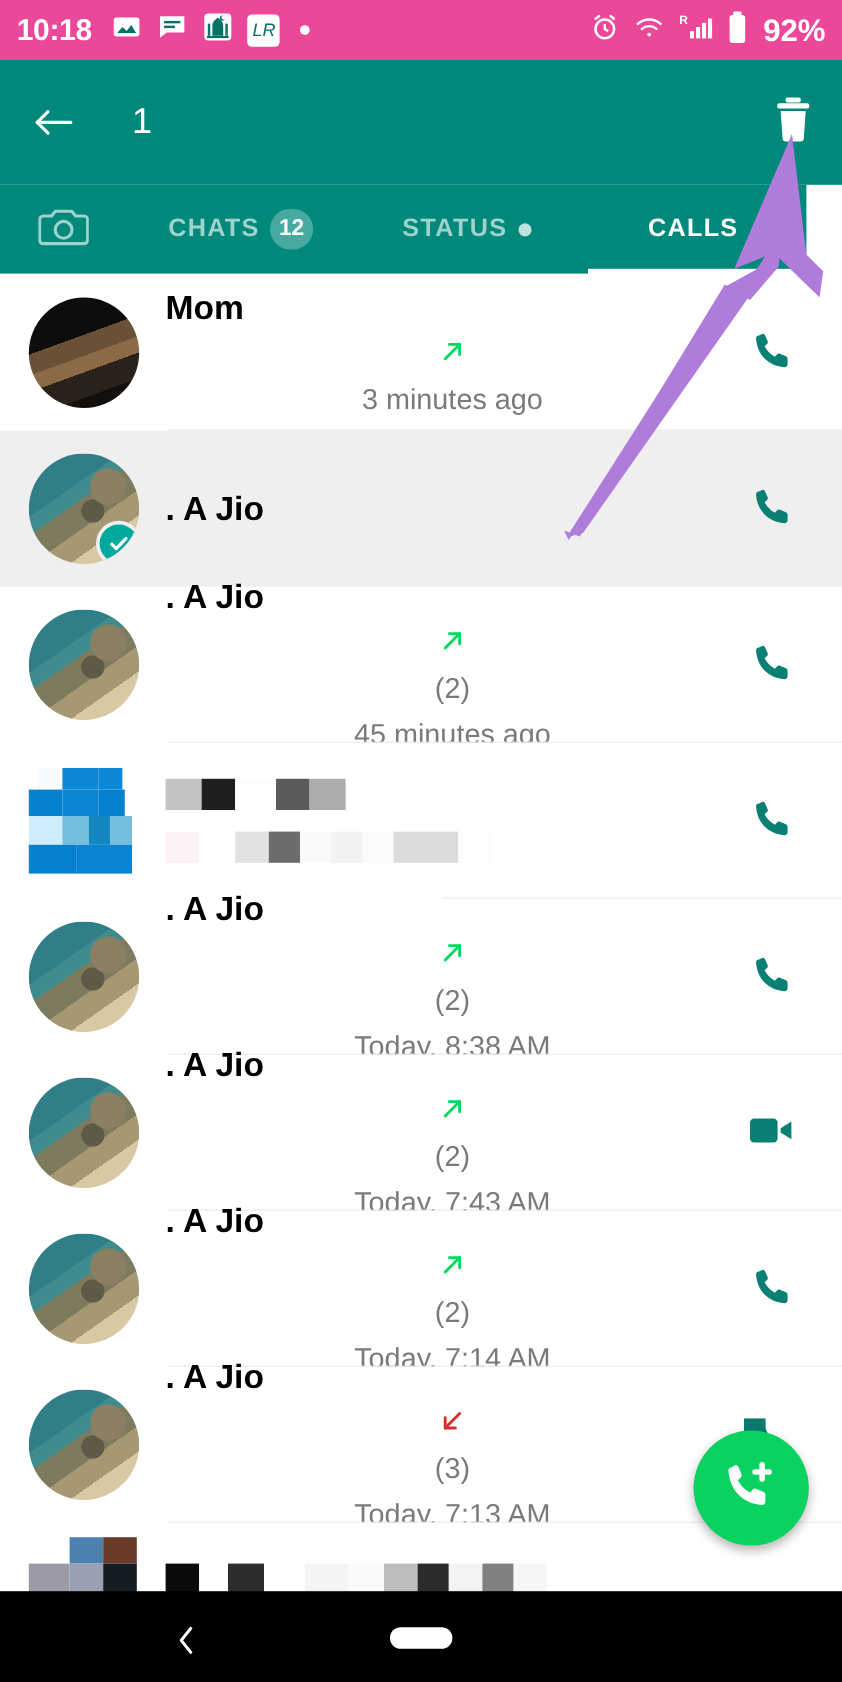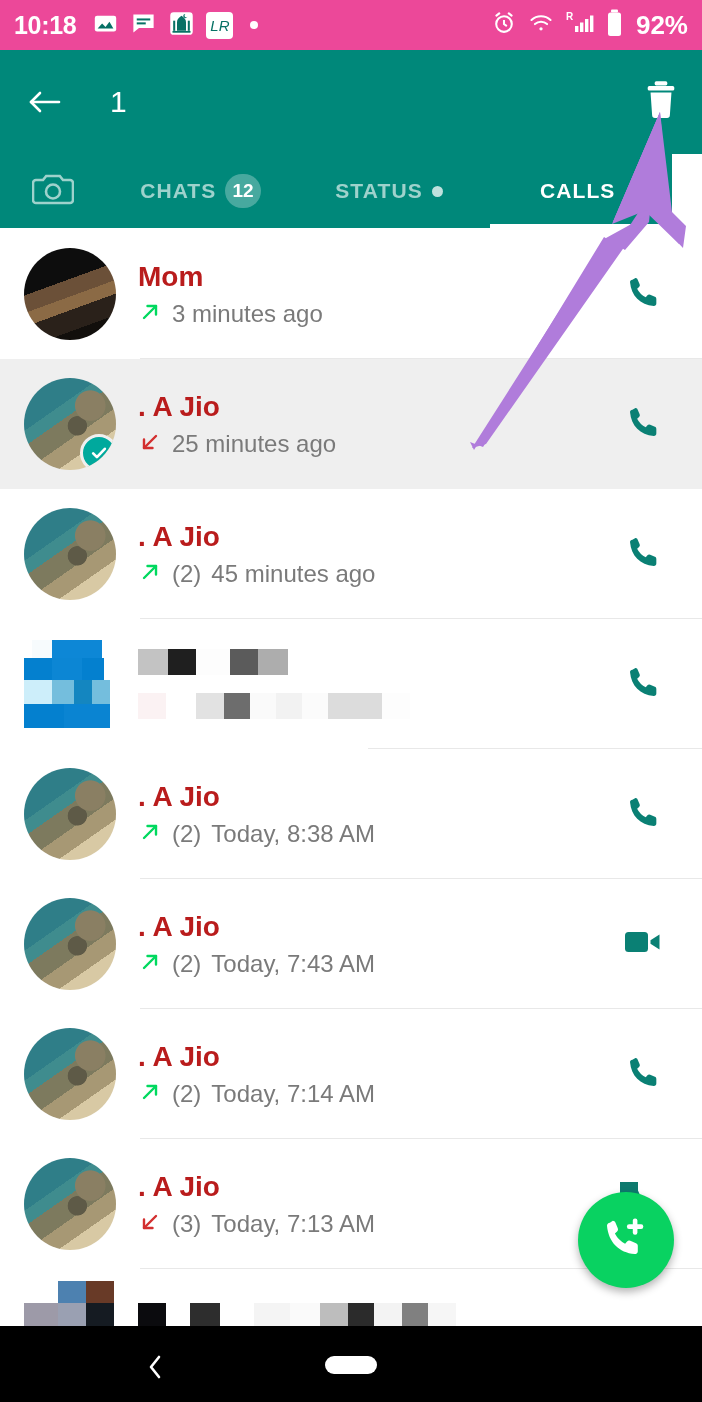--- a/index.html
+++ b/index.html
@@ -85,23 +85,23 @@
       linear-gradient(160deg,#0d0d0d 0 38%, #6b5038 38% 52%, #8b6a45 52% 63%,
                       #2a211a 63% 80%, #120f0c 80% 100%);
   }
   .av-check{
     position:absolute; right:-2px; bottom:-2px; width:38px; height:38px;
     border-radius:50%; background:#00A99D; border:3px solid #EFEFEF;
     display:flex; align-items:center; justify-content:center;
   }
 
   .rowtext{ margin-left:22px; flex:1; min-width:0; }
-  .rowname{ font-size:28px; color:#b91c1c; font-weight:bold; line-height:1.18;
+  .rowname{ font-size:28px; color:#000000; font-weight:bold; line-height:1.18;
     white-space:nowrap; overflow:hidden; }
-  .rowsub{ display:flex; align-items:center; gap:10px; margin-top:7px; }
+  .rowsub{ display:flex; align-items:center; gap:10px; margin-top:7px;flex-direction:column; }
   .rowsub-text{ font-size:24px; color:#7A7A7A; white-space:nowrap; }
   .rowaction{ width:56px; display:flex; align-items:center; justify-content:center;
     flex:none; margin-right:6px; }
   .cen-avatar{ width:92px; height:92px; flex:none; position:relative; }
   .cen-avatar span{ position:absolute; }
   .cen-line{ display:flex; }
   .cen-line span{ display:block; height:26px; }
   .cen-line2{ display:flex; margin-top:18px; }
   .cen-line2 span{ display:block; height:26px; }
 
@@ -277,29 +277,20 @@
     <div class="row selected">
       <div class="avatar av-beach">
         <div class="av-check">
           <svg width="20" height="20" viewBox="0 0 24 24" fill="none" stroke="#fff" stroke-width="3.2" stroke-linecap="round" stroke-linejoin="round">
             <path d="M5 12.5l4.5 4.5L19 7"></path>
           </svg>
         </div>
       </div>
       <div class="rowtext">
         <div class="rowname">. A Jio</div>
-        <div class="rowsub">
-          <span>
-            <svg width="24" height="24" viewBox="0 0 24 24" fill="none" stroke="#D32F2F" stroke-width="2.4" stroke-linecap="round" stroke-linejoin="round">
-              <path d="M18 6L6 18"></path>
-                <path d="M14.5 18H6V9.5"></path>
-            </svg>
-          </span>
-          <span class="rowsub-text">25 minutes ago</span>
-        </div>
       </div>
       <div class="rowaction">
         <span>
           <svg width="38" height="38" viewBox="0 0 24 24" fill="#0A8074">
             <path d="M6.6 3.2c.6 0 1.1.35 1.35.9l1.3 3a1.5 1.5 0 0 1-.38 1.72l-1.2 1.05a12.5 12.5 0 0 0 5.45 5.45l1.05-1.2a1.5 1.5 0 0 1 1.72-.38l3 1.3c.55.25.9.75.9 1.35v2.9c0 .9-.75 1.6-1.65 1.52C9.6 20.1 3.9 14.4 3.18 5.85 3.1 4.95 3.8 4.2 4.7 4.2z"></path>
           </svg>
         </span>
       </div>
       <div class="divider"></div>
     </div>

